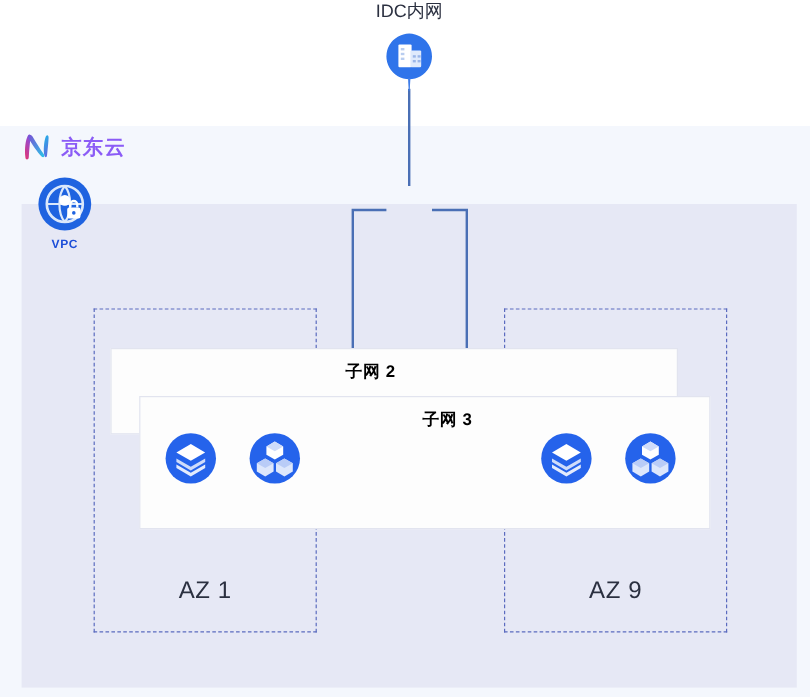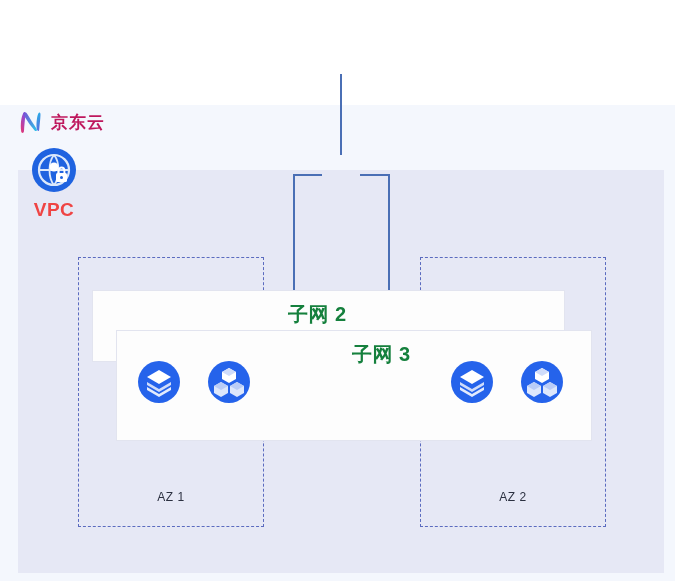--- a/index.html
+++ b/index.html
@@ -48,36 +48,36 @@
     gap: 7px;
   }
   .brand-mark {
     width: 26px;
     height: 24px;
     display: block;
   }
   .brand-text {
     font-size: 17px;
     font-weight: 700;
-    color: #be185d;
+    color: #8b5cf6;
     letter-spacing: 1px;
     line-height: 1;
   }
 
   
   .node {
     position: absolute;
     display: flex;
     flex-direction: column;
     align-items: center;
   }
   .node-label {
-    font-size: 19px;
+    font-size: 10px;
     font-weight: 700;
-    color: #ef4444;
+    color: #1d4ed8;
     letter-spacing: 0.5px;
     white-space: nowrap;
   }
 
   
   .idc-node { left: 306px; top: 0px; width: 70px; }
   .idc-title {
     font-size: 15px;
     font-weight: 400;
     color: #2b3040;
@@ -100,40 +100,40 @@
     box-sizing: border-box;
   }
   .az-1 { left: 78px; top: 257px; width: 186px; height: 270px; }
   .az-2 { left: 420px; top: 257px; width: 186px; height: 270px; }
   .az-label {
     position: absolute;
     bottom: 22px;
     left: 0;
     width: 100%;
     text-align: center;
-    font-size: 12px;
+    font-size: 20px;
     color: #2b3040;
     letter-spacing: 0.5px;
   }
 
   
   .subnet {
     position: absolute;
     background: #fdfdfd;
     border: 1px solid #e2e4ef;
     box-sizing: border-box;
   }
   .subnet-2 { left: 92px; top: 290px; width: 473px; height: 72px; }
   .subnet-1 { left: 116px; top: 330px; width: 476px; height: 111px; }
 
   .subnet-label {
     position: absolute;
-    font-size: 20px;
+    font-size: 14px;
     font-weight: 700;
-    color: #15803d;
+    color: #000000;
     white-space: nowrap;
     letter-spacing: 0.5px;
   }
   .subnet-2-label { left: 288px; top: 301px; }
   .subnet-1-label { left: 352px; top: 341px; }
 
   
   .res-group {
     position: absolute;
     display: flex;
@@ -189,41 +189,57 @@
     <line x1="341" y1="74" x2="341" y2="155" stroke="#4a6fb5" stroke-width="2"></line>
 
     <path d="M 322 175 L 294 175 L 294 307" fill="none" stroke="#4a6fb5" stroke-width="2"></path>
 
     <path d="M 360 175 L 389 175 L 389 331" fill="none" stroke="#4a6fb5" stroke-width="2"></path>
 
     <rect x="290" y="303" width="8" height="8" transform="rotate(45 294 307)" fill="#3f63ad"></rect>
     <rect x="385" y="327" width="8" height="8" transform="rotate(45 389 331)" fill="#3f63ad"></rect>
   </svg>
 
+  <div class="node idc-node">
+    <div class="idc-title">IDC内网</div>
+    <svg width="44" height="50" viewBox="0 0 44 50">
+      <path d="M22 2 a19 19 0 1 1 -0.01 0 Z" fill="#2f74ea"></path>
+      <path d="M21 39 L23 39 L22.4 50 L21.6 50 Z" fill="#3f7de8"></path>
+      <rect x="13" y="11" width="11" height="19" rx="1" fill="#ffffff"></rect>
+      <rect x="23" y="16" width="9" height="14" rx="1" fill="#dfeafc"></rect>
+      <rect x="15" y="14" width="3" height="2" fill="#b9cdf0"></rect>
+      <rect x="15" y="18" width="3" height="2" fill="#b9cdf0"></rect>
+      <rect x="15" y="22" width="3" height="2" fill="#b9cdf0"></rect>
+      <rect x="25" y="20" width="2.5" height="2" fill="#9bb6e8"></rect>
+      <rect x="29" y="20" width="2.5" height="2" fill="#9bb6e8"></rect>
+      <rect x="25" y="24" width="2.5" height="2" fill="#9bb6e8"></rect>
+      <rect x="29" y="24" width="2.5" height="2" fill="#9bb6e8"></rect>
+    </svg>
+  </div>
 
   <div class="node vpc-node">
     <svg width="48" height="48" viewBox="0 0 48 48">
       <circle cx="24" cy="24" r="22" fill="#1f63e0"></circle>
       <circle cx="24" cy="24" r="15" fill="none" stroke="#dbe8fb" stroke-width="2.2"></circle>
       <path d="M9 24 h30 M24 9 c6 7 6 23 0 30 M24 9 c-6 7 -6 23 0 30" fill="none" stroke="#dbe8fb" stroke-width="1.8"></path>
       <circle cx="24" cy="21" r="4.5" fill="#ffffff"></circle>
       <rect x="26" y="27" width="11" height="9" rx="1.6" fill="#ffffff"></rect>
       <path d="M28.6 27 v-2.6 a2.9 2.9 0 0 1 5.8 0 V27" fill="none" stroke="#ffffff" stroke-width="1.9"></path>
       <circle cx="31.5" cy="31.4" r="1.5" fill="#1f63e0"></circle>
     </svg>
     <div class="node-label">VPC</div>
   </div>
 
 
   <div class="az-box az-1">
     <div class="az-label">AZ 1</div>
   </div>
 
   <div class="az-box az-2">
-    <div class="az-label">AZ 2</div>
+    <div class="az-label">AZ 9</div>
   </div>
 
   <div class="subnet subnet-2"></div>
 
   <div class="subnet subnet-1"></div>
 
   <div class="subnet-label subnet-2-label">子网 2</div>
   <div class="subnet-label subnet-1-label">子网 3</div>
 
   <div class="res-group res-az1">

